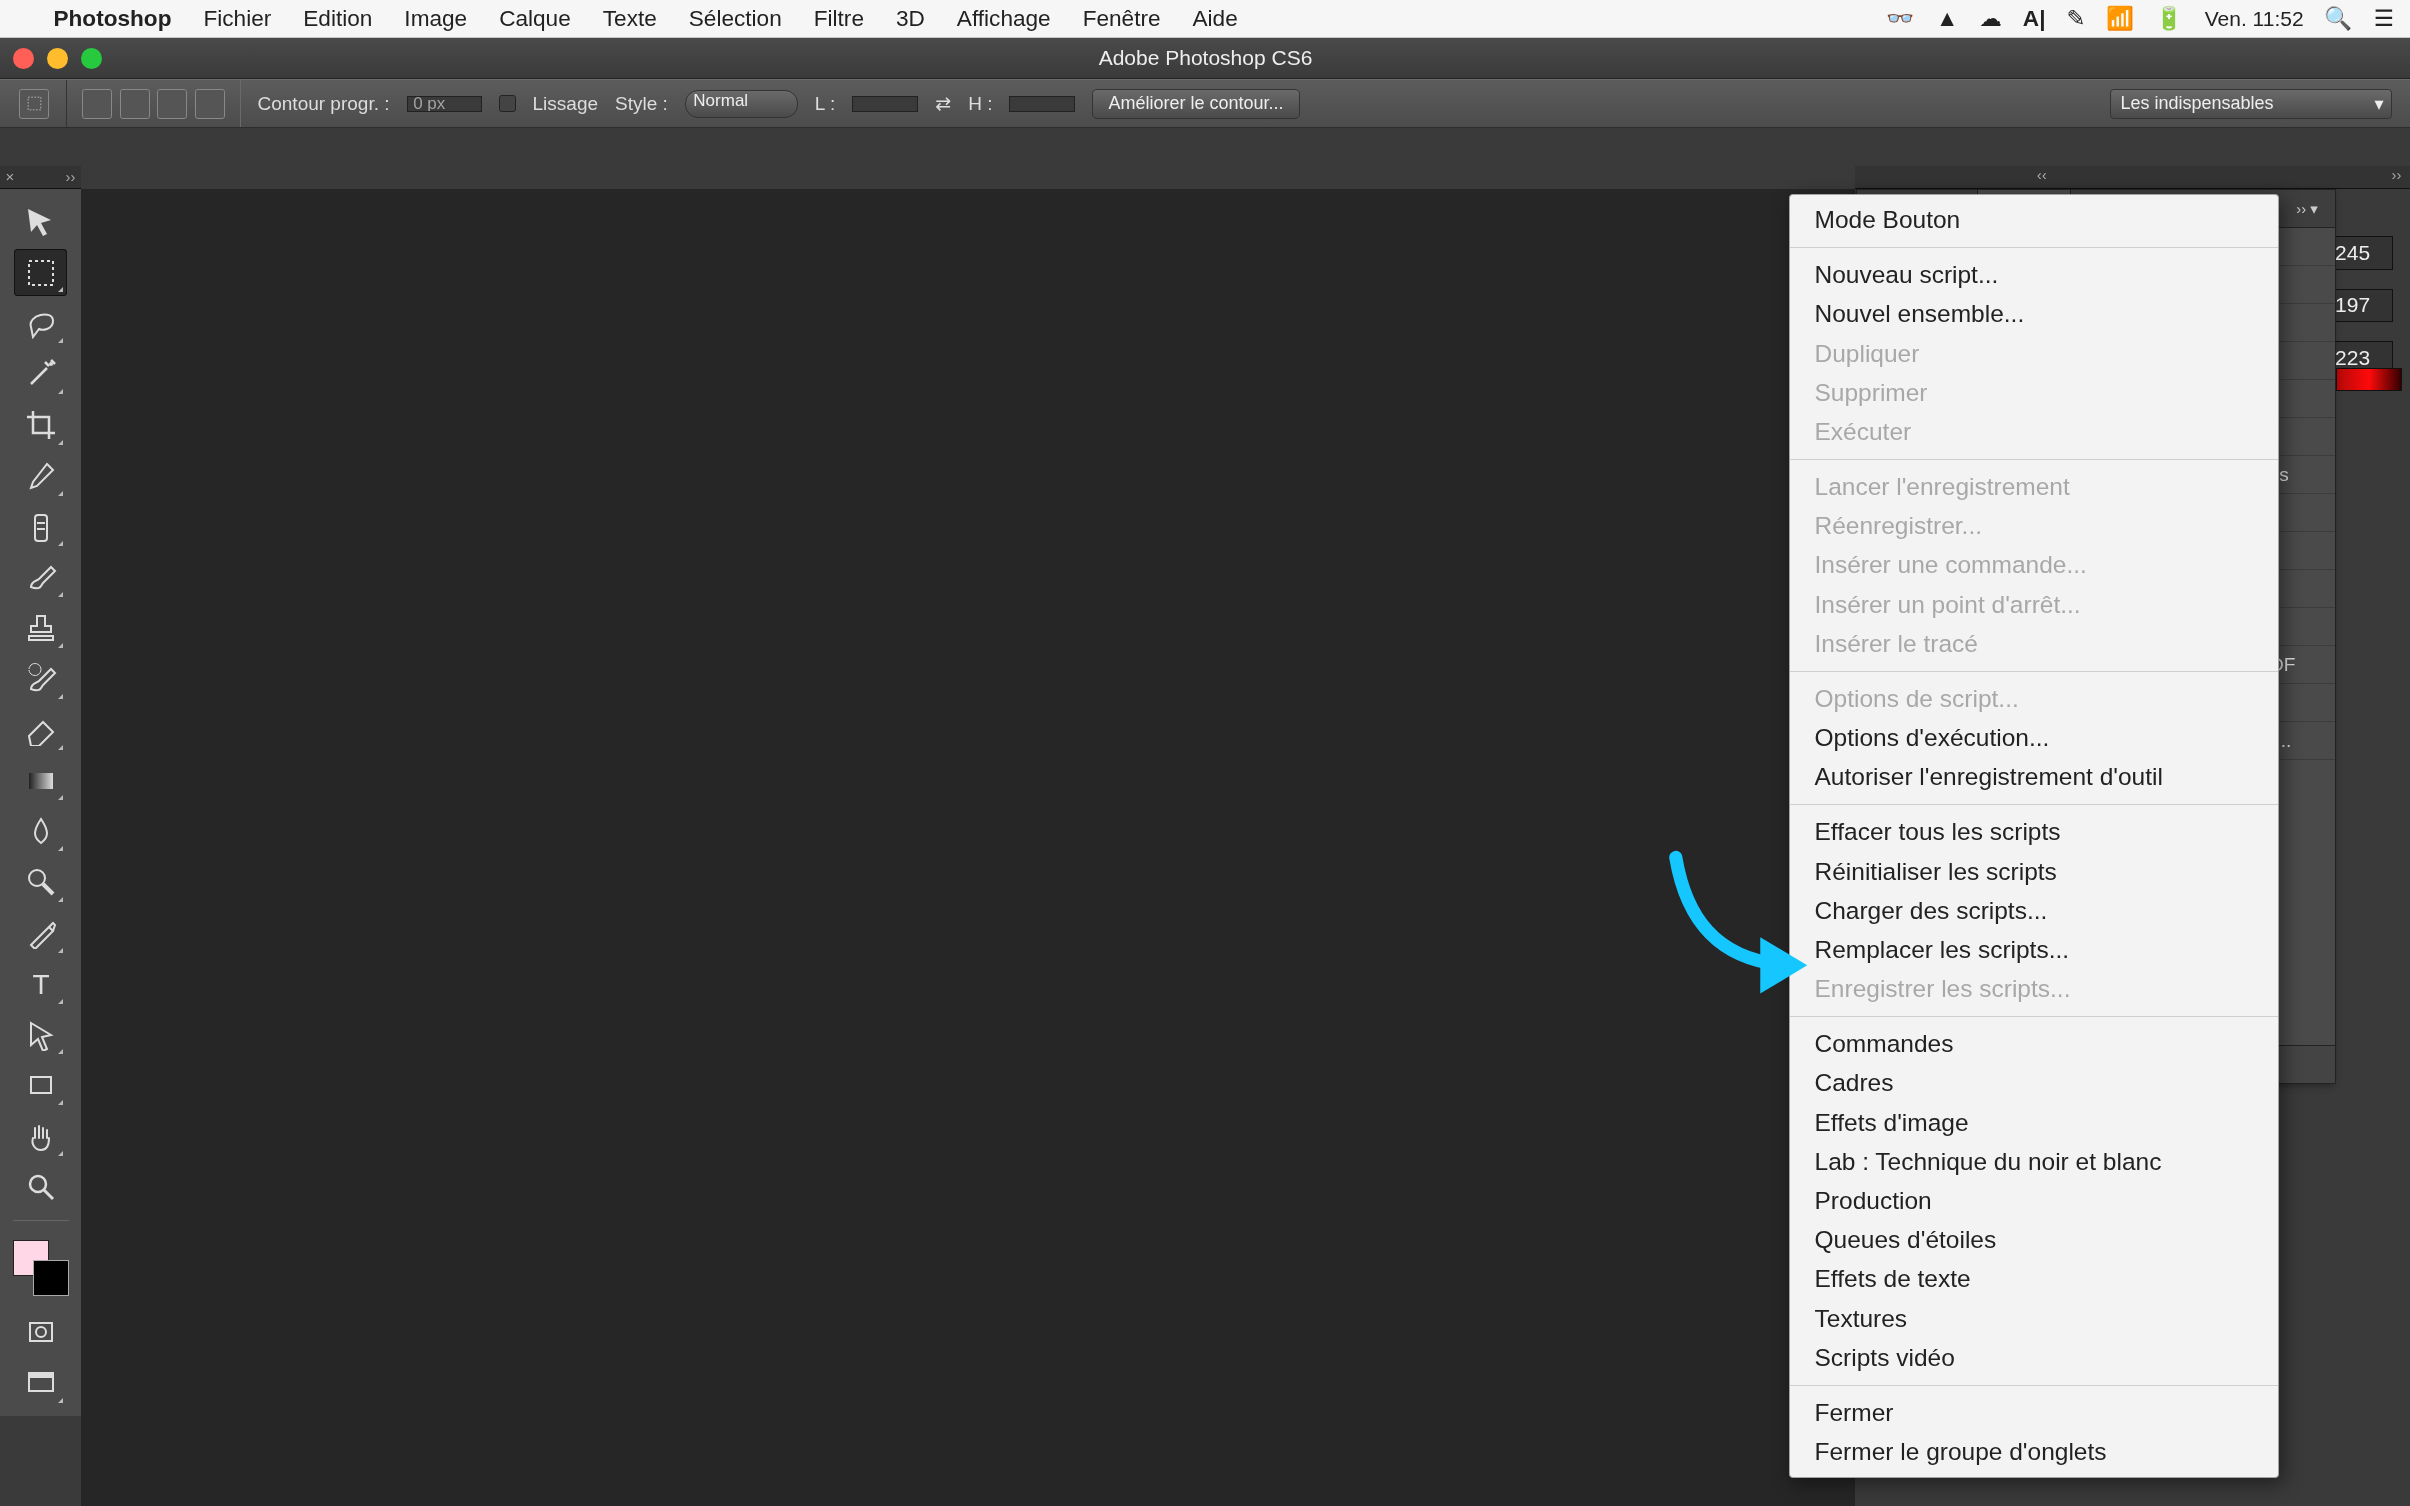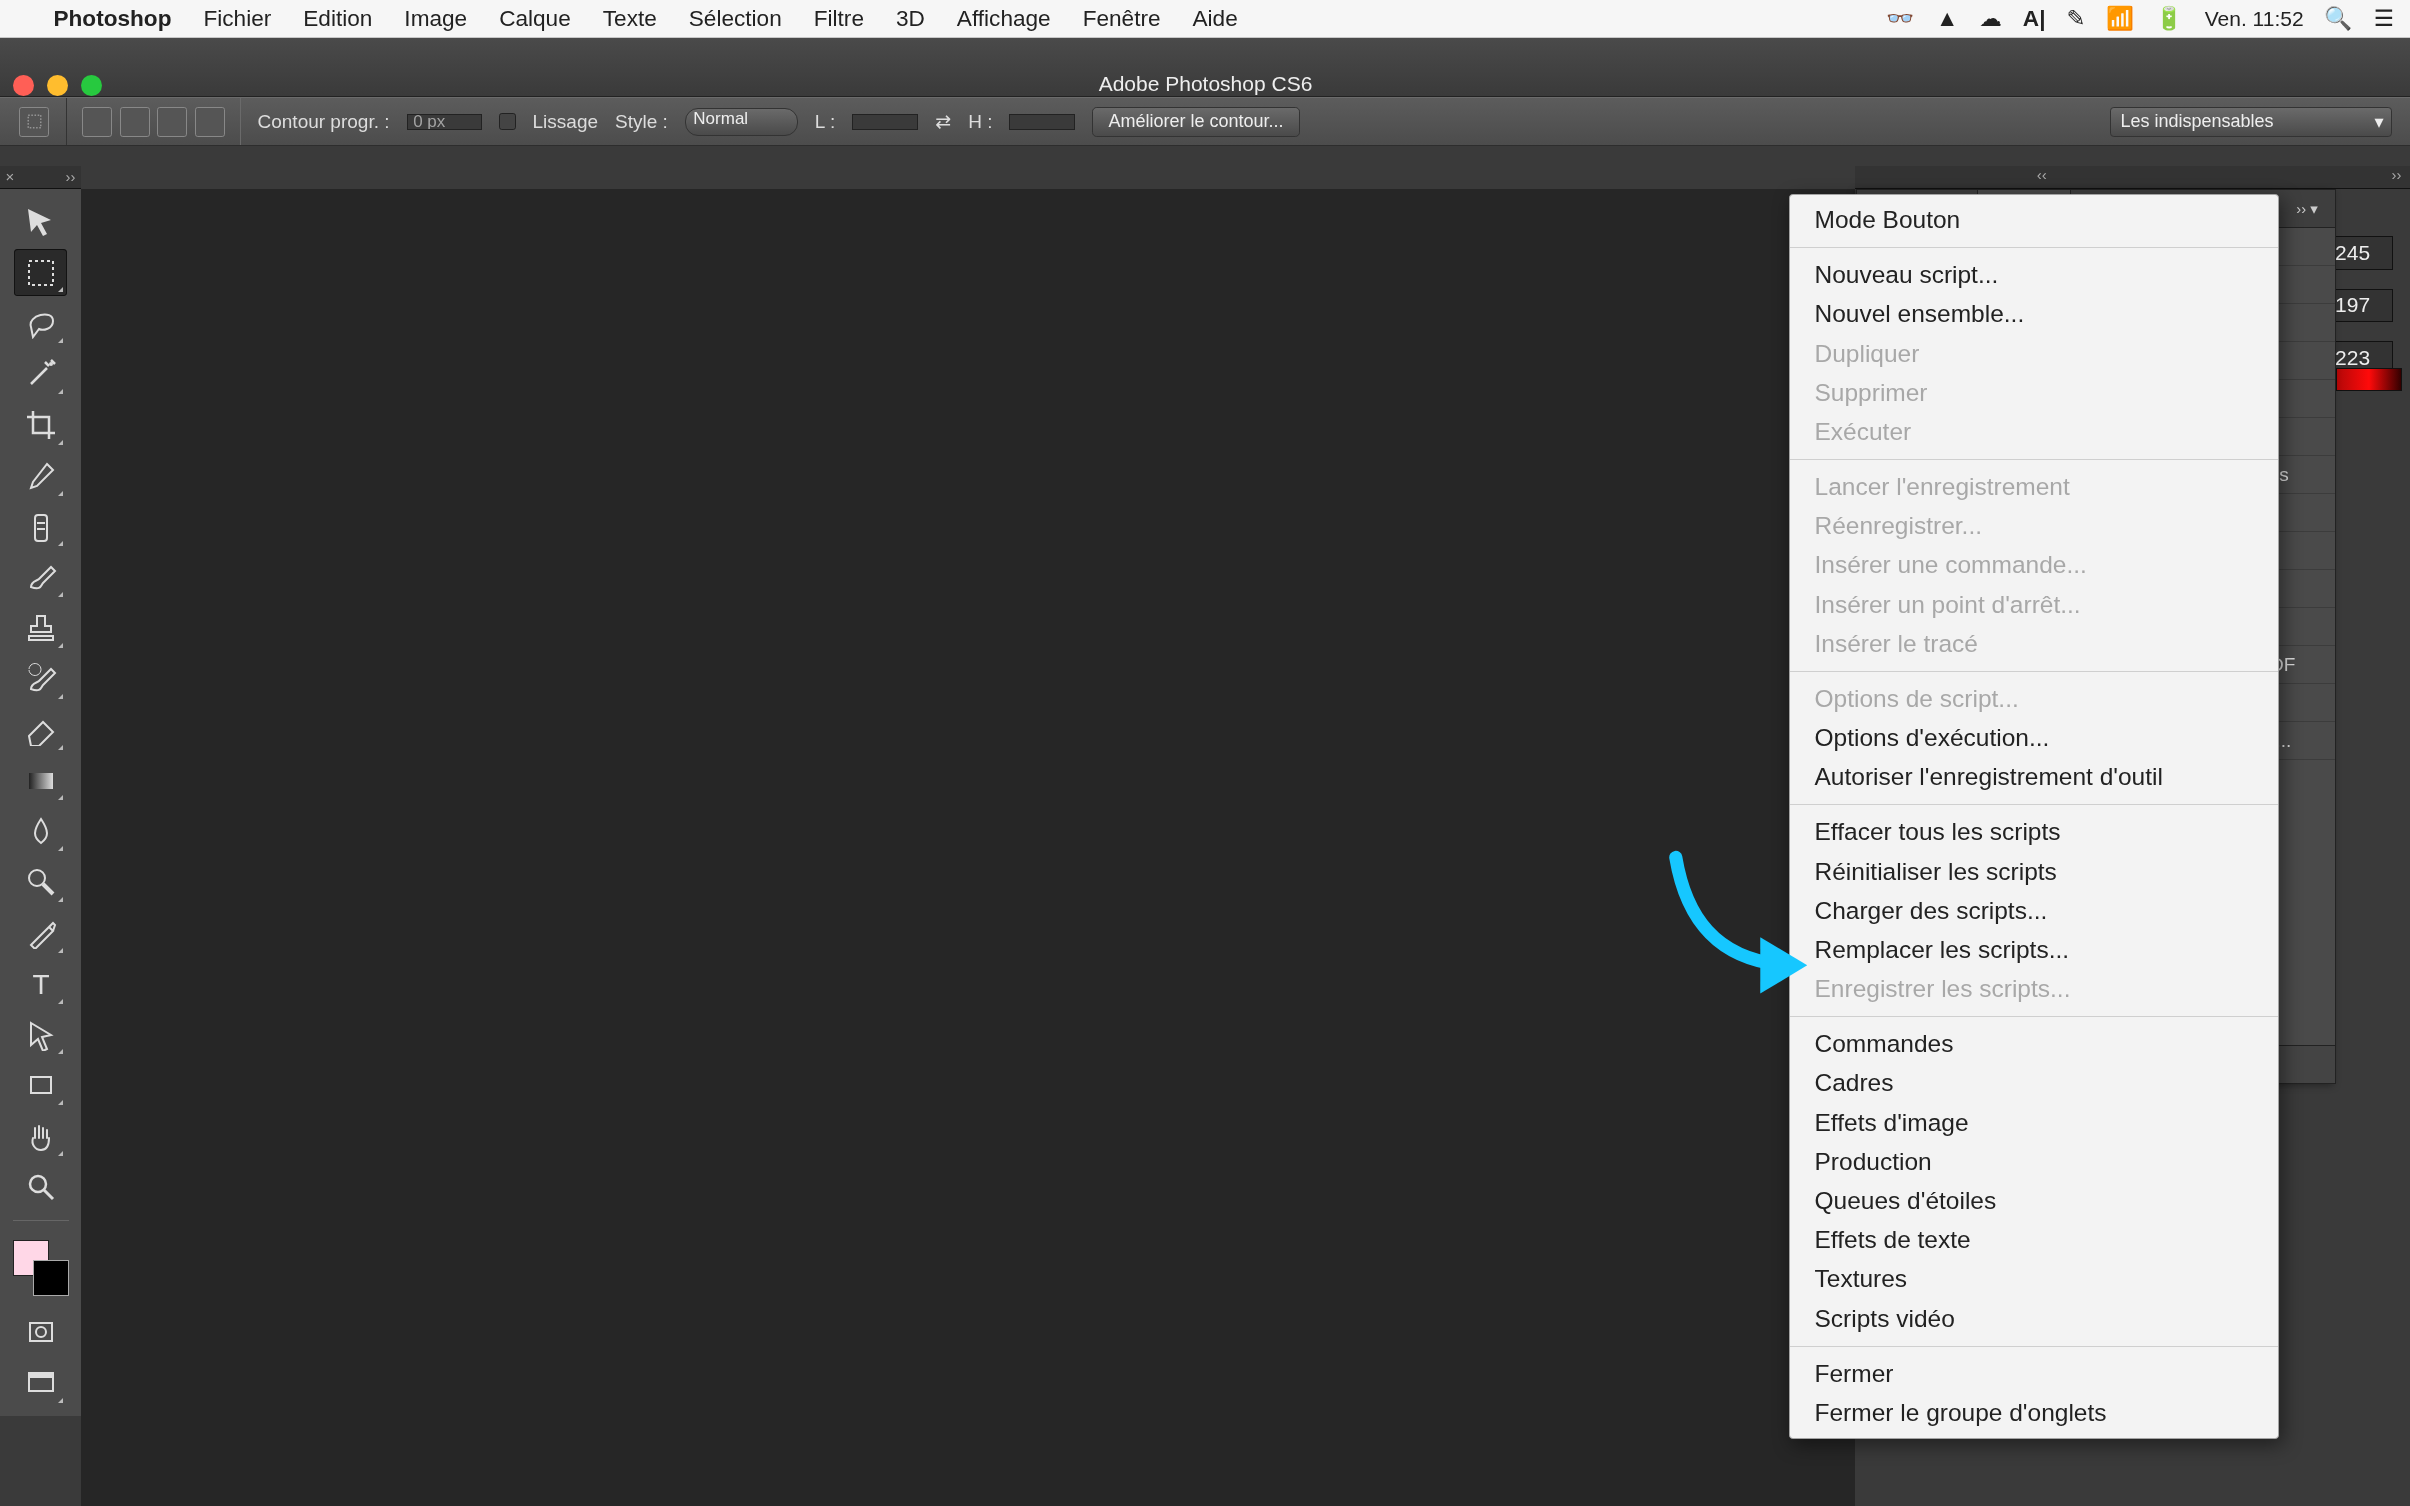--- a/index.html
+++ b/index.html
@@ -17,22 +17,22 @@
   .menubar-items .bold { font-weight: 700; }
   .menubar-right { margin-left: auto; display: flex; align-items: center; gap: 21px; font-size: 21px; }
   .menubar-right .clock { font-size: 21px; }
 
   
   .window {
     position: absolute; left: 0; top: 38px; width: 2411px; height: 1469px;
     background: #3a3a3a;
   }
   .titlebar {
-    height: 59px; background: linear-gradient(#4a4a4a,#3a3a3a);
-    display: flex; align-items: flex-end; padding-left: 13px; color: #ddd;
+    height: 41px; background: linear-gradient(#4a4a4a,#3a3a3a);
+    display: flex; align-items: center; padding-left: 13px; color: #ddd;
     border-bottom: 0.9px solid #222;
   }
   .traffic { display: flex; gap: 13px; }
   .traffic span { width: 21px; height: 21px; border-radius: 50%; display: inline-block; }
   .t-red { background:#ff5f56; } .t-yel { background:#ffbd2e; } .t-grn { background:#27c93f; }
   .title { position:absolute; left:50%; transform:translateX(-50%); font-size:21px; color:#eee; }
 
   
   .optionsbar {
     height: 49px; background: linear-gradient(#5c5c5c,#4c4c4c);
@@ -498,20 +498,21 @@
       <div class="sep"></div>
       <div class="mi">Effacer tous les scripts</div>
       <div class="mi">Réinitialiser les scripts</div>
       <div class="mi">Charger des scripts...</div>
       <div class="mi">Remplacer les scripts...</div>
       <div class="mi disabled">Enregistrer les scripts...</div>
       <div class="sep"></div>
       <div class="mi">Commandes</div>
       <div class="mi">Cadres</div>
       <div class="mi">Effets d'image</div>
+      <div class="mi">Lab : Technique du noir et blanc</div>
       <div class="mi">Production</div>
       <div class="mi">Queues d'étoiles</div>
       <div class="mi">Effets de texte</div>
       <div class="mi">Textures</div>
       <div class="mi">Scripts vidéo</div>
       <div class="sep"></div>
       <div class="mi">Fermer</div>
       <div class="mi">Fermer le groupe d'onglets</div>
     </div>
 

